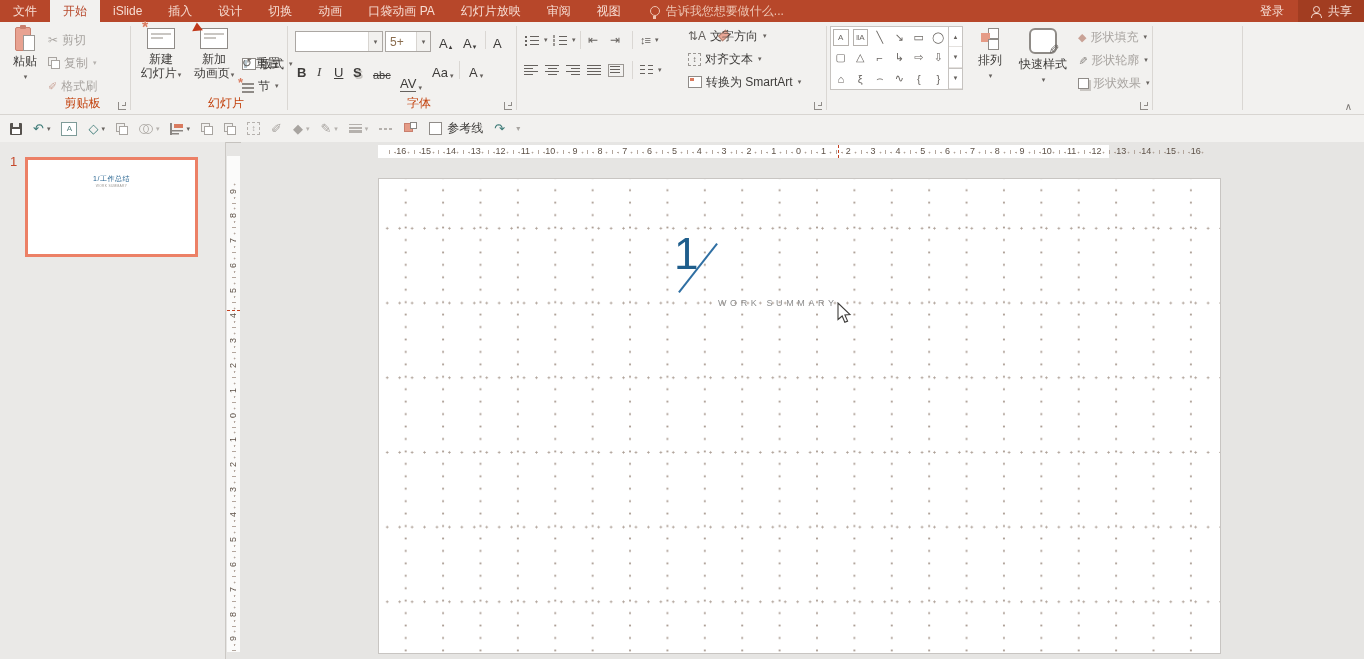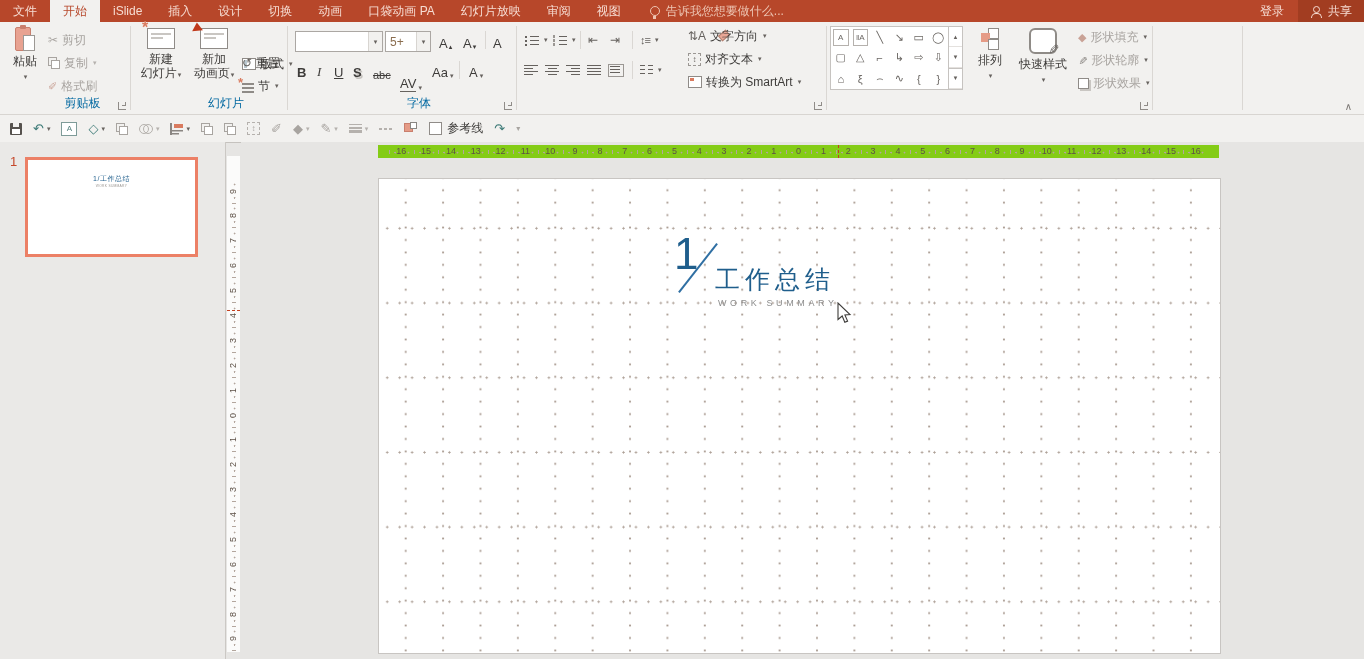--- a/index.html
+++ b/index.html
@@ -14,21 +14,21 @@
   .i-bulb::after{content:"";position:absolute;left:2px;bottom:-4px;width:3px;height:3px;background:#EDC4B2;}
   .tb-right{margin-left:auto;display:flex;align-items:stretch;}
   .signin{padding:0 14px;line-height:22px;}
   .share{display:flex;align-items:center;gap:6px;background:#A23D21;padding:0 12px;}
   .i-person{width:12px;height:11px;position:relative;display:inline-block;}
   .i-person::before{content:"";position:absolute;left:3px;top:0;width:5px;height:5px;border:1px solid #F6DCD2;border-radius:50%;}
   .i-person::after{content:"";position:absolute;left:1px;bottom:-1px;width:9px;height:4px;border:1px solid #F6DCD2;border-bottom:none;border-radius:5px 5px 0 0;}
   
   .ribbon{position:absolute;top:22px;left:0;right:0;height:92px;background:#F2F1EF;border-bottom:1px solid #D8D5D1;}
   .grp{position:absolute;top:0;bottom:0;}
-  .glabel{position:absolute;bottom:2px;left:0;right:0;text-align:center;color:#0369a1;font-size:12px;margin-left:35px;}
+  .glabel{position:absolute;bottom:2px;left:0;right:0;text-align:center;color:#c2410c;font-size:12px;margin-left:35px;}
   .gsep{position:absolute;top:4px;bottom:4px;width:1px;background:#DAD7D3;}
   .launcher{position:absolute;right:4px;bottom:4px;width:7px;height:7px;border-left:1px solid #908C88;border-bottom:1px solid #908C88;}
   .launcher::after{content:"";position:absolute;right:0px;top:0px;width:3px;height:3px;border-right:1px solid #908C88;border-bottom:1px solid #908C88;}
   .bigbtn{position:absolute;text-align:center;color:#3E3C3A;line-height:14px;}
   .bigbtn .blabel{display:block;}
   .sbtn{position:absolute;display:flex;align-items:center;gap:4px;height:20px;white-space:nowrap;}
   .dim{color:#A8A4A0;}
   .dd{font-size:7px;color:#66625E;margin-left:1px;}
   .dim .dd{color:#B5B1AD;}
   .rsep{position:absolute;width:1px;height:18px;background:#DAD7D3;}
@@ -152,21 +152,21 @@
   .thumb{position:absolute;left:25px;top:15px;width:167px;height:94px;background:#fff;border:3px solid #EC8066;}
   .mini{position:absolute;left:0;top:14px;right:0;text-align:center;color:#1F5E8C;}
   .mini .m1{font-size:7px;letter-spacing:0.5px;display:block;}
   .mini .m2{font-size:6px;color:#9B9793;display:block;transform:scale(0.55);transform-origin:center top;letter-spacing:0.5px;}
   .vruler{position:absolute;left:227px;top:156px;width:13px;height:496px;background:#FBFBFA;}
   .vcell{position:absolute;left:-6px;width:25px;height:13px;text-align:center;font-size:9px;line-height:13px;color:#5D5147;transform:rotate(-90deg);}
   .vcell::before{content:"";position:absolute;left:0;top:5px;width:1px;height:4px;background:#B3A69D;}
   .vcell::after{content:"";position:absolute;inset:0;background-image:radial-gradient(circle at 25% 58%,#B3A69D 0.8px,transparent 1.1px),radial-gradient(circle at 78% 58%,#B3A69D 0.8px,transparent 1.1px);}
   .vmarker{position:absolute;left:0;right:0;border-top:1px dashed #C5401F;}
   .canvas{position:absolute;left:241px;top:142px;right:0;bottom:0;background:#E6E5E3;}
-  .hruler{position:absolute;left:137px;top:3px;width:841px;height:13px;background:#84cc16;}
+  .hruler{position:absolute;left:137px;top:3px;width:731px;height:13px;background:#ffffff;}
   .hcell{position:absolute;top:0;height:13px;width:25px;text-align:center;font-size:9px;line-height:13px;color:#5D5147;}
   .hcell::before{content:"";position:absolute;left:0;top:5px;width:1px;height:4px;background:#B3A69D;}
   .hcell::after{content:"";position:absolute;inset:0;background-image:radial-gradient(circle at 25% 58%,#B3A69D 0.8px,transparent 1.1px),radial-gradient(circle at 78% 58%,#B3A69D 0.8px,transparent 1.1px);}
   .hmarker{position:absolute;top:0;bottom:0;border-left:1px dashed #C5401F;}
   .slide{position:absolute;left:137px;top:36px;width:841px;height:474px;background-color:#fff;border:1px solid #C8C5C2;
     background-image:radial-gradient(circle,#AB9D93 0.9px,transparent 1.2px),radial-gradient(circle,#AB9D93 0.9px,transparent 1.2px);
     background-size:37.4px 12.45px,12.45px 74.7px;background-position:8px 5px,2px 12px;}
   .title-block{position:absolute;left:283px;top:56px;width:240px;height:76px;color:#1F5E8C;}
   .t-num{position:absolute;left:12px;top:-6px;font-size:44px;font-weight:400;line-height:50px;}
   .t-slash{position:absolute;left:35px;top:2px;width:2px;height:62px;background:#2F6FA3;transform:rotate(38deg);}
@@ -564,21 +564,20 @@
         <span class="hcell" style="left: 706.045px;">12</span>
         <span class="hcell" style="left: 730.875px;">13</span>
         <span class="hcell" style="left: 755.705px;">14</span>
         <span class="hcell" style="left: 780.535px;">15</span>
         <span class="hcell" style="left: 805.365px;">16</span>
       </div>
     <div class="slide">
       <div class="title-block">
         <span class="t-num">1</span>
         <span class="t-slash"></span>
-        <span class="t-zh">工作总结</span>
         <span class="t-en">WORK SUMMARY</span>
       </div>
     </div>
     <svg class="mouse" width="16" height="22" viewBox="0 0 16 22">
       <path d="M2,1 L2,17.5 L6.2,14 L8.8,20.3 L11.6,19.1 L8.9,13 L14,12.6 Z" fill="#fff" stroke="#3E3C3A" stroke-width="1.1"></path>
     </svg>
   </div>
 
 </div>
 

